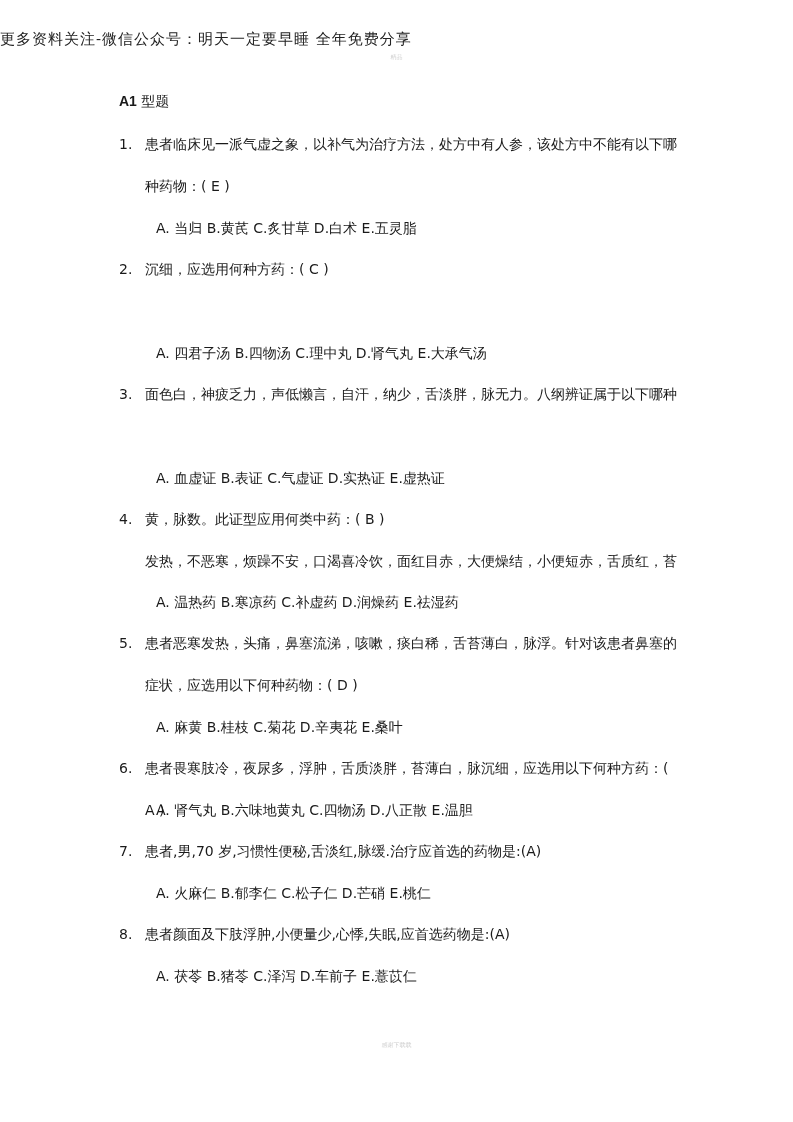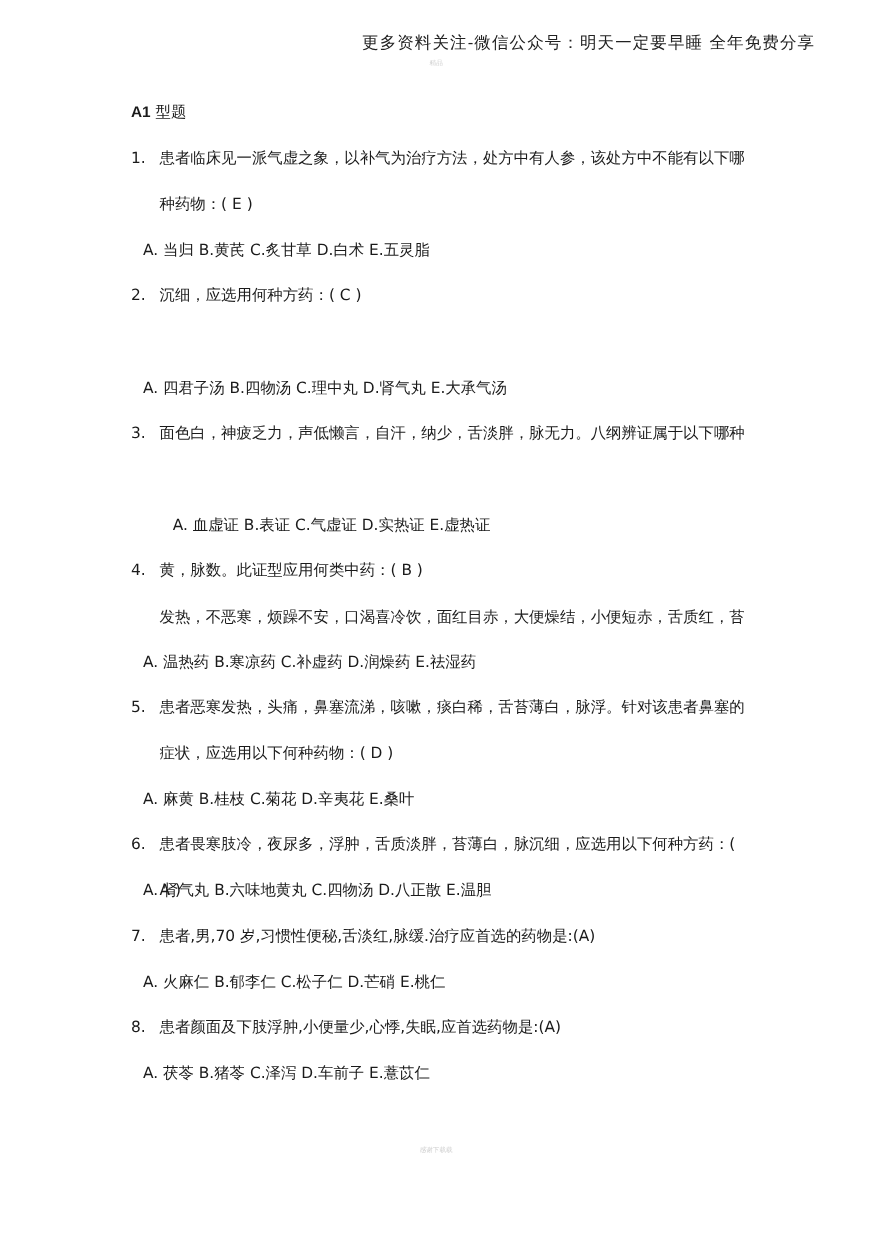--- a/index.html
+++ b/index.html
@@ -1,27 +1,27 @@
 <!DOCTYPE html>
 <html><head>
 <meta charset="utf-8">
 <style>
   html, body { margin: 0; padding: 0; background: #ffffff; }
   body { width: 793px; height: 1122px; position: relative; overflow: hidden;
          font-family: "DejaVu Sans", "Liberation Sans", sans-serif; color: #1a1a1a; }
-  .header { position: absolute; top: 30px; left: 0; width: 704px; text-align: right;
-            font-family: "DejaVu Serif", "Liberation Serif", serif; font-size: 15px; color: #222; letter-spacing: 1px; padding-left: 37px; }
+  .header { position: absolute; top: 30px; left: 0; width: 704px; text-align: left;
+            font-family: "DejaVu Serif", "Liberation Serif", serif; font-size: 15px; color: #222; letter-spacing: 1px; }
   .wm-top { position: absolute; top: 53px; left: 0; width: 793px; text-align: center; font-size: 6px; color: #d0d0d0; }
   .wm-bottom { position: absolute; top: 1041px; left: 0; width: 793px; text-align: center; font-size: 6px; color: #d0d0d0; }
   .section-title { position: absolute; top: 93px; left: 119px; font-size: 14px; }
   .section-title b { font-family: "Liberation Sans", sans-serif; font-weight: bold; }
   .q { position: absolute; left: 119px; font-size: 14px; line-height: 42px; width: 560px; }
   .q .num { position: absolute; left: 0; width: 24px; }
   .q .text { display: block; padding-left: 26px; }
-  .opt { position: absolute; left: 130px; font-size: 14px; line-height: 20px; }
+  .opt { position: absolute; left: 156px; font-size: 14px; line-height: 20px; }
 </style>
 </head>
 <body>
 
 <div class="header">更多资料关注-微信公众号：明天一定要早睡 全年免费分享</div>
 <div class="wm-top">精品</div>
 
 <div class="section-title">
   <b>A1</b>
   <span>型题</span>
@@ -37,21 +37,21 @@
 <div class="q" style="top:248px;">
   <span class="num">2.</span>
   <span class="text">沉细，应选用何种方药：( C )</span>
 </div>
 <div class="opt" style="top:343px;">A.  四君子汤  B.四物汤  C.理中丸  D.肾气丸  E.大承气汤</div>
 
 <div class="q" style="top:373px;">
   <span class="num">3.</span>
   <span class="text">面色白，神疲乏力，声低懒言，自汗，纳少，舌淡胖，脉无力。八纲辨证属于以下哪种</span>
 </div>
-<div class="opt" style="top:468px;margin-left:27px;">A.  血虚证  B.表证  C.气虚证  D.实热证  E.虚热证</div>
+<div class="opt" style="top:468px;">A.  血虚证  B.表证  C.气虚证  D.实热证  E.虚热证</div>
 
 <div class="q" style="top:498px;">
   <span class="num">4.</span>
   <span class="text">黄，脉数。此证型应用何类中药：( B )</span>
   <span class="text">发热，不恶寒，烦躁不安，口渴喜冷饮，面红目赤，大便燥结，小便短赤，舌质红，苔</span>
 </div>
 <div class="opt" style="top:592px;">A.  温热药  B.寒凉药  C.补虚药  D.润燥药  E.祛湿药</div>
 
 <div class="q" style="top:622px;">
   <span class="num">5.</span>

